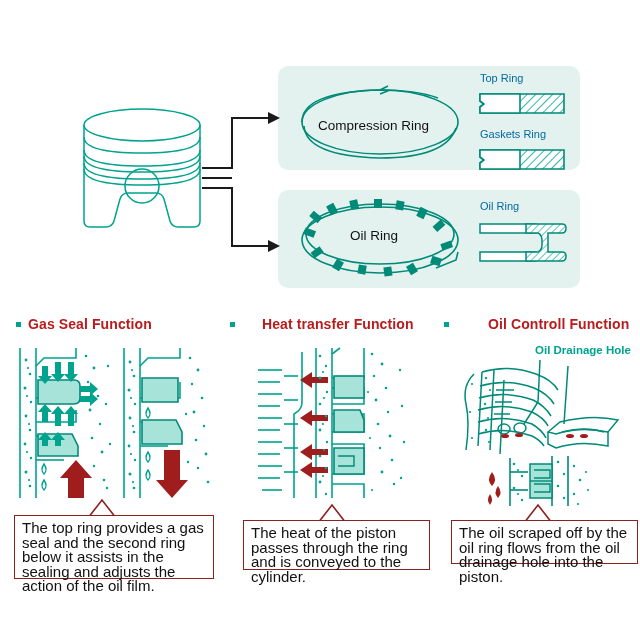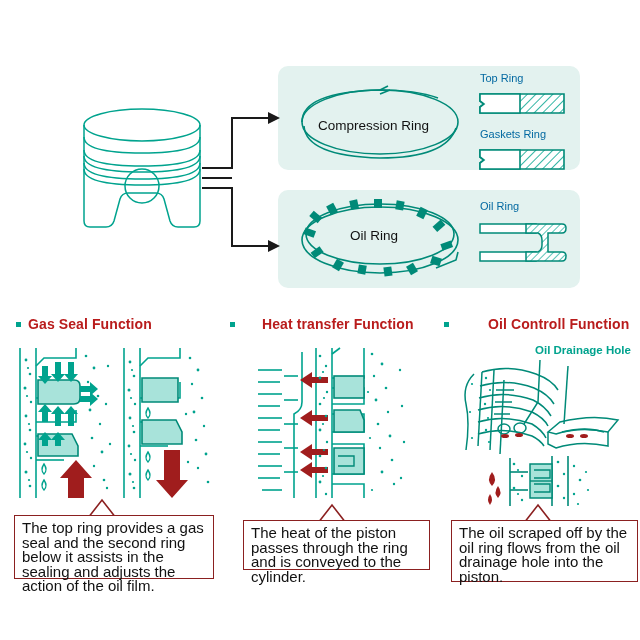--- a/index.html
+++ b/index.html
@@ -481,15 +481,15 @@
       <circle cx="122" cy="134" r="1.2"></circle>
         <circle cx="134" cy="112" r="1.1"></circle>
       <circle cx="136" cy="130" r="1.1"></circle>
         <circle cx="126" cy="144" r="1.1"></circle>
     </g>
   </svg>
 
   <svg class="abs" style="left:522px;top:503px;" width="36" height="20">
     <path d="M2 20 L16 2 L30 20" fill="none" stroke="#8b2020" stroke-width="1.6"></path>
   </svg>
-  <div class="caption" style="left:451px;top:520px;width:187px;height:62px;">The oil scraped off by the oil ring flows from the oil drainage hole into the piston.</div>
+  <div class="caption" style="left:451px;top:520px;width:187px;height:44px;">The oil scraped off by the oil ring flows from the oil drainage hole into the piston.</div>
 
 </div>
 
 </body></html>

